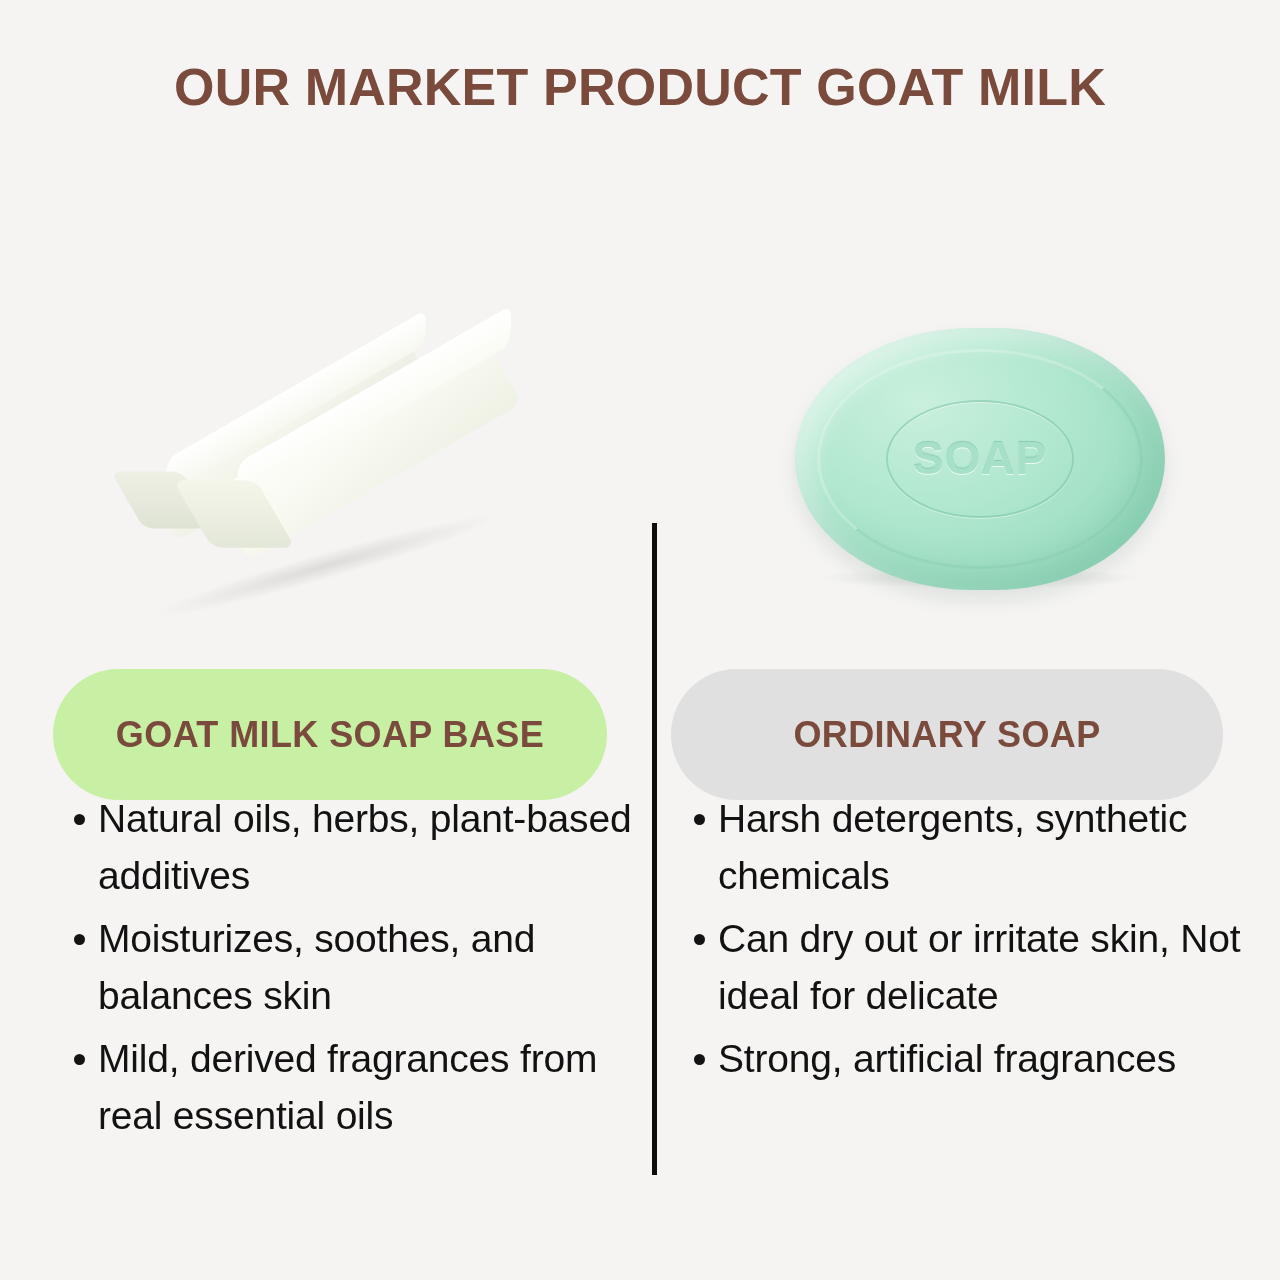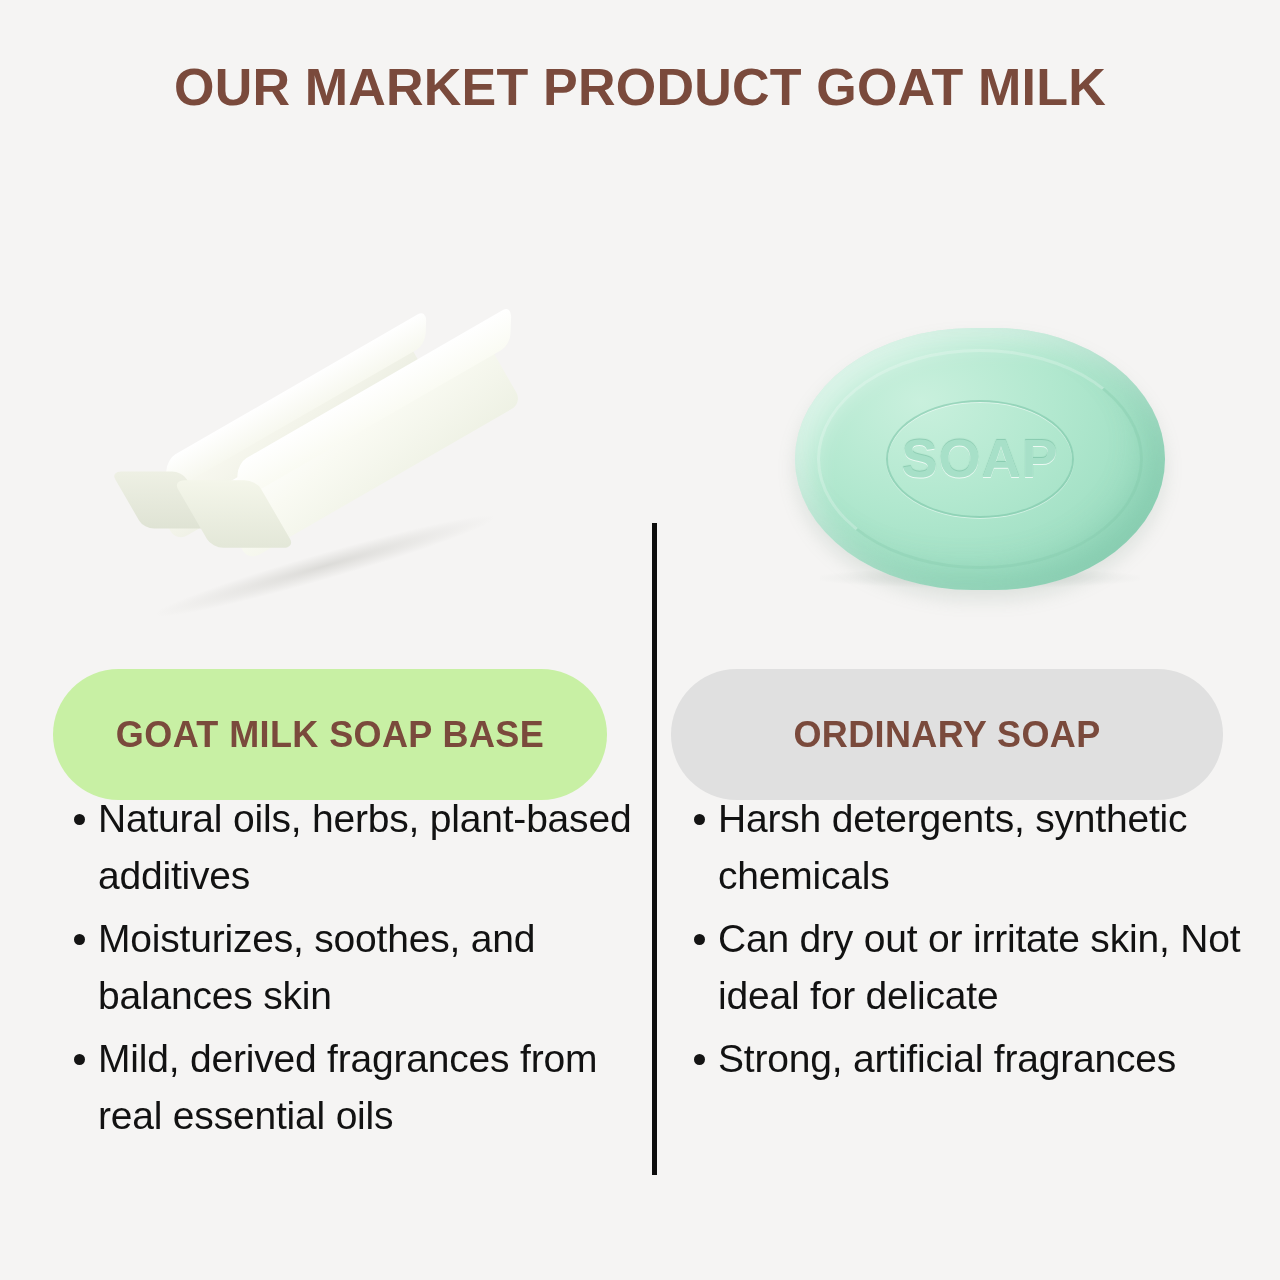--- a/index.html
+++ b/index.html
@@ -113,21 +113,21 @@
     width:188px; height:118px;
     border-radius:50%;
     border:2px solid rgba(120,195,165,0.55);
     box-shadow: inset 0 1px 0 rgba(255,255,255,0.5), 0 1px 0 rgba(255,255,255,0.45);
   }
   .soap-text {
     position:absolute; left:50%; top:50%;
     transform:translate(-50%,-52%);
     font-family:"Liberation Sans", sans-serif;
     font-weight:bold;
-    font-size:54px;
+    font-size:46px;
     letter-spacing:1px;
     color:#a7e0c8;
     text-shadow: 0 1px 0 rgba(255,255,255,0.75), 0 -1px 1px rgba(110,185,155,0.65);
   }
   .soap-shadow {
     position:absolute; left:820px; top:268px;
     width:320px; height:20px;
     background:radial-gradient(ellipse at center, rgba(120,140,130,0.22) 0%, rgba(120,140,130,0) 74%);
   }
 

